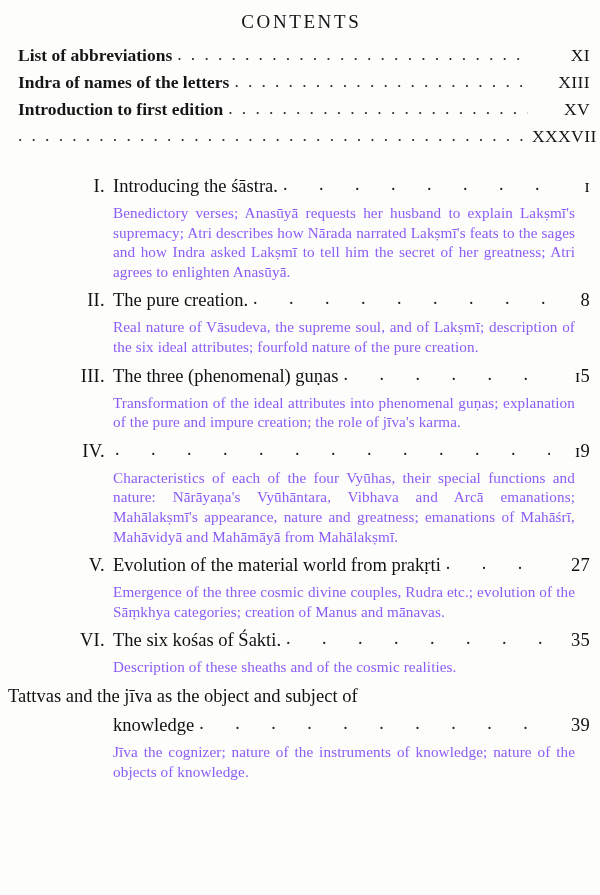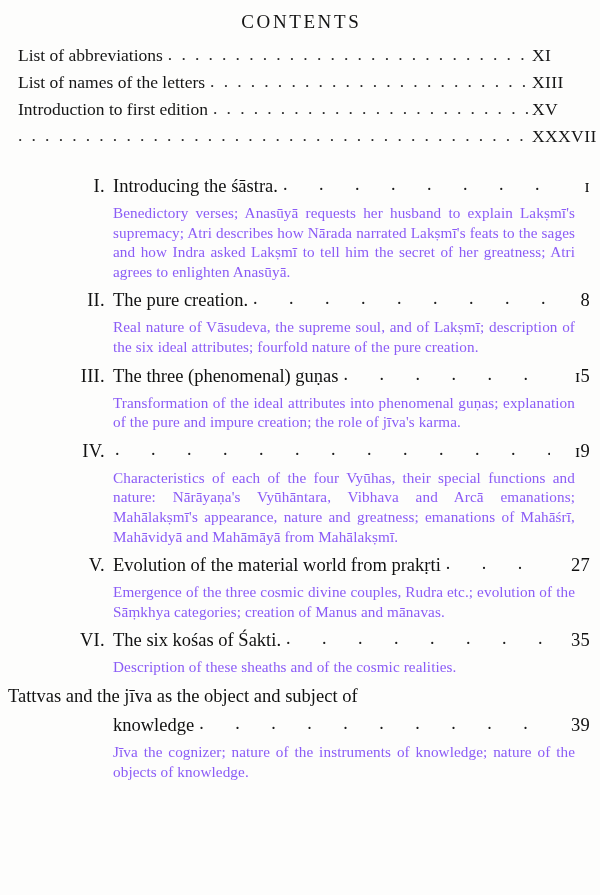--- a/index.html
+++ b/index.html
@@ -44,34 +44,36 @@
   .fm-row {
     display: flex;
     align-items: baseline;
     font-size: 17.5px;
     line-height: 27px;
     color: #161616;
   }
   .fm-label {
     white-space: nowrap;
     padding-right: 5px;
+    font-weight: bold;
   }
   .fm-leader {
     flex: 1 1 auto;
     overflow: hidden;
     white-space: nowrap;
     font-size: 17.5px;
     letter-spacing: 2.4px;
     color: #2a2a2a;
     position: relative;
     top: -1px;
   }
   .fm-page {
     white-space: nowrap;
     min-width: 58px;
+    text-align: right;
     letter-spacing: 0.4px;
     padding-left: 4px;
   }
 
   
   .chapters {
     margin-top: 22px;
     padding: 0 10px 0 0;
   }
   .chapter {
@@ -142,21 +144,21 @@
 
   <div class="frontmatter">
 
     <div class="fm-row">
       <span class="fm-label">List of abbreviations</span>
       <span class="fm-leader">. . . . . . . . . . . . . . . . . . . . . . . . . . . . . . . . . . . . . . . . . . . . . . . . . . . . . . . . . . .</span>
       <span class="fm-page">XI</span>
     </div>
 
     <div class="fm-row">
-      <span class="fm-label">List of names of the letters</span>
+      <span class="fm-label">Indra of names of the letters</span>
       <span class="fm-leader">. . . . . . . . . . . . . . . . . . . . . . . . . . . . . . . . . . . . . . . . . . . . . . . . . . . . . . . . . . .</span>
       <span class="fm-page">XIII</span>
     </div>
 
     <div class="fm-row">
       <span class="fm-label">Introduction to first edition</span>
       <span class="fm-leader">. . . . . . . . . . . . . . . . . . . . . . . . . . . . . . . . . . . . . . . . . . . . . . . . . . . . . . . . . . .</span>
       <span class="fm-page">XV</span>
     </div>
 

